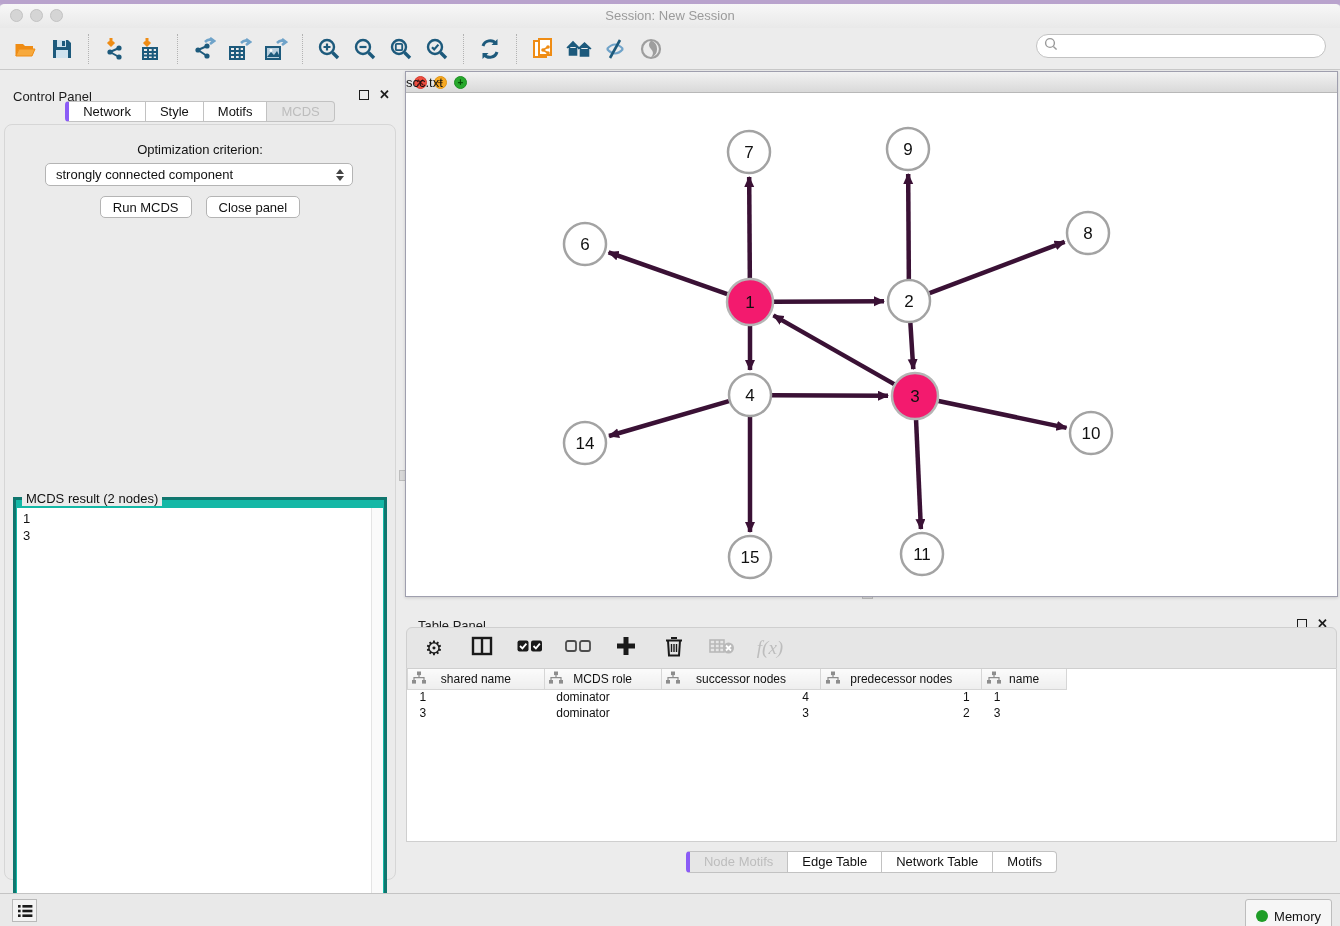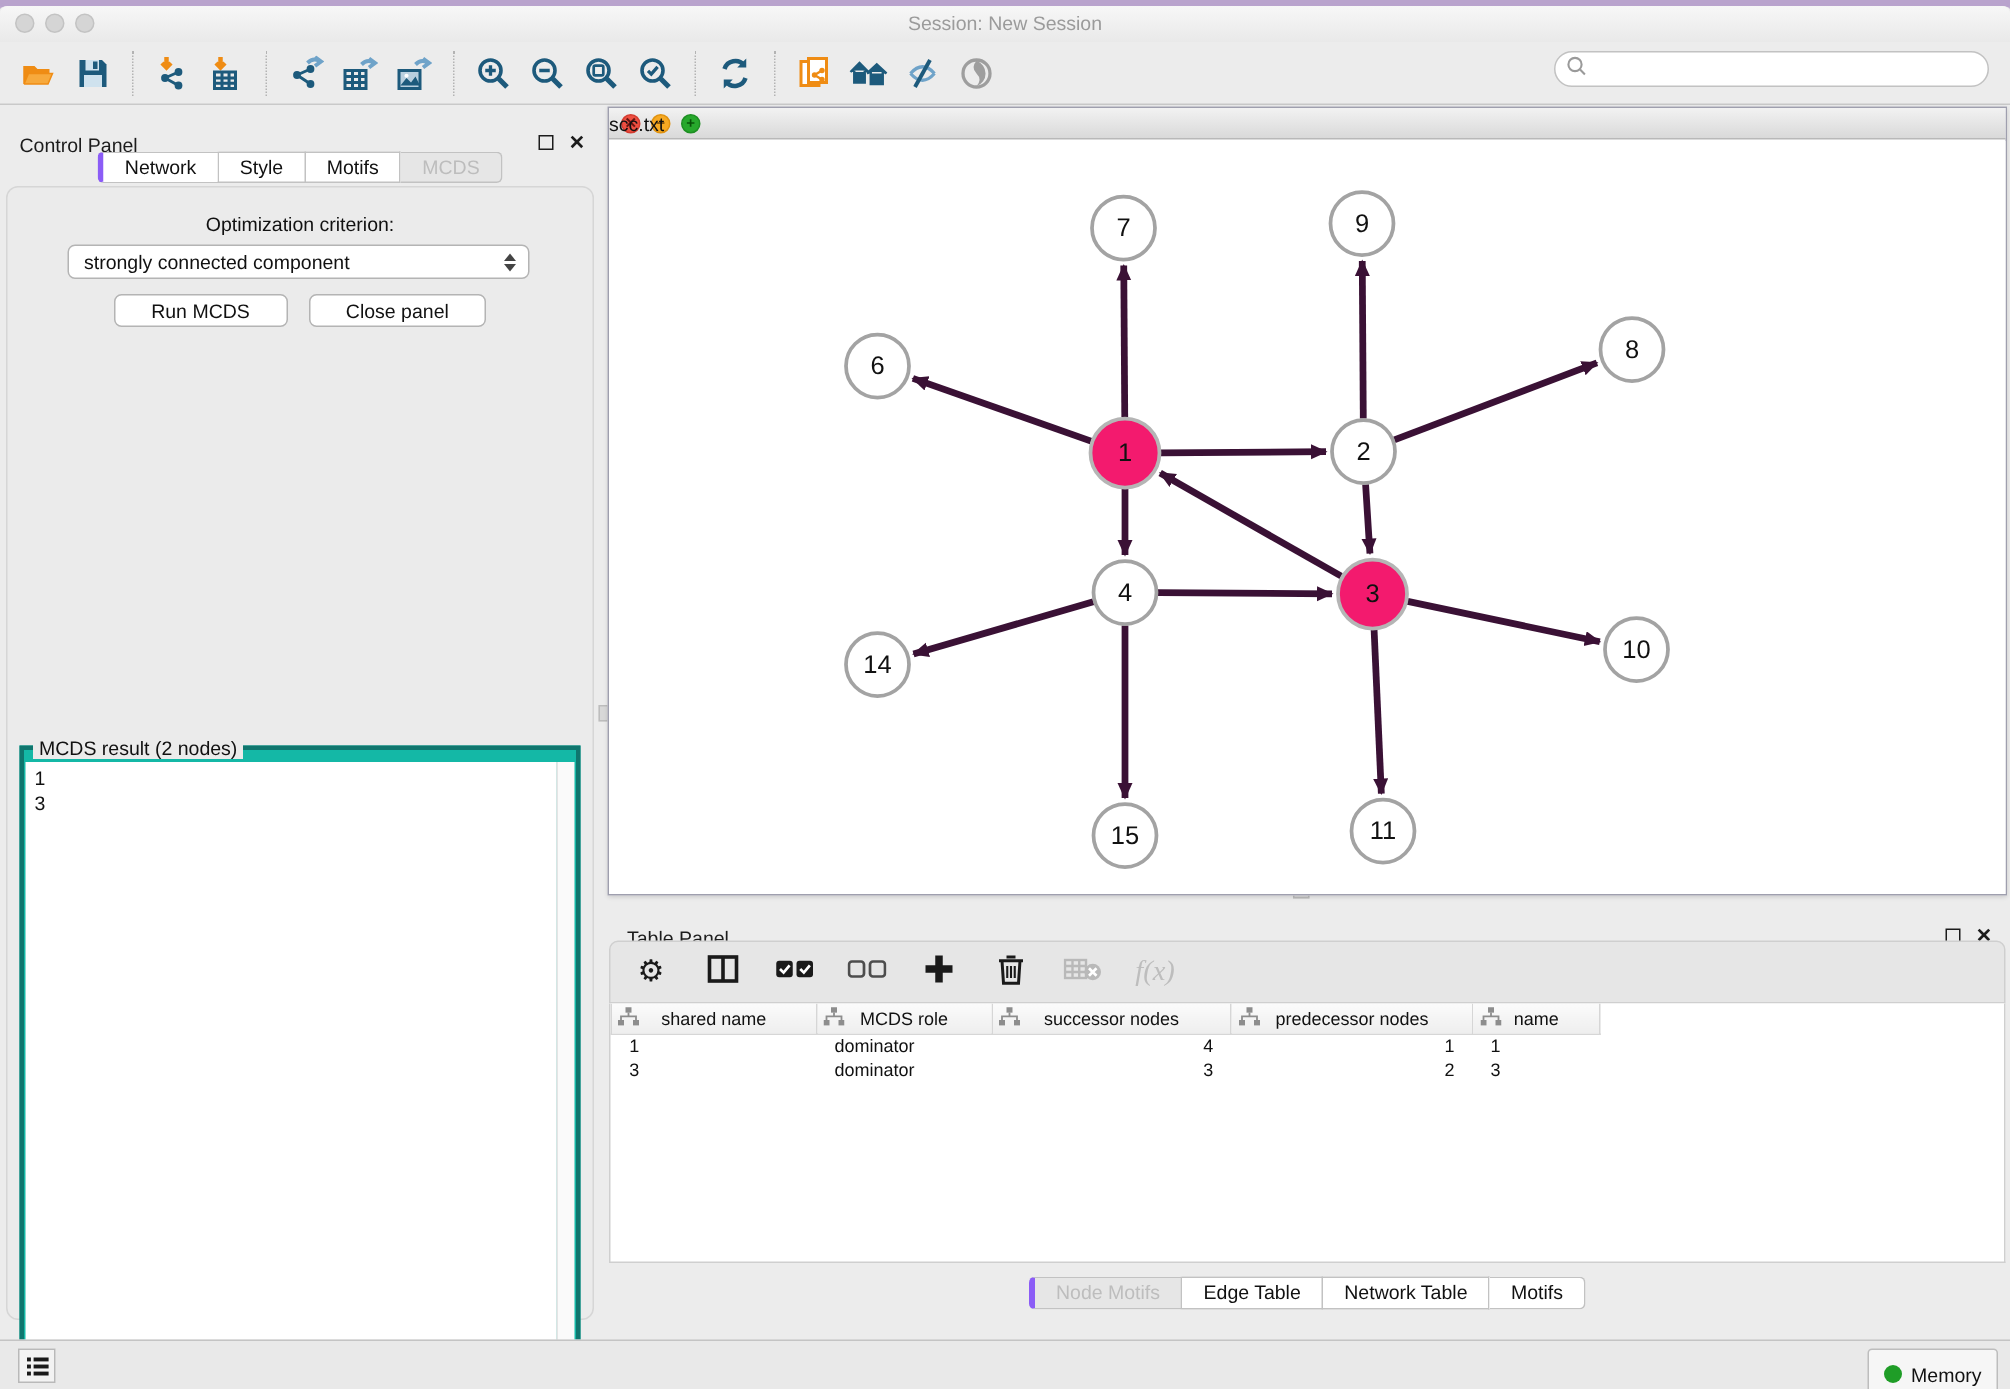--- a/index.html
+++ b/index.html
@@ -48,21 +48,21 @@
   .opt-label { position:absolute; left:0; right:0; top:17px; text-align:center; font-size:13px; color:#111; }
   .dropdown { position:absolute; left:40px; right:42px; top:38px; height:23px; background:#fff;
               border:1px solid #b4b4b4; border-radius:5px; font-size:13px; color:#111;
               display:flex; align-items:center; padding-left:10px; cursor:pointer; }
   .dd-stepper { position:absolute; right:6px; top:2px; width:13px; height:18px; display:flex;
                 flex-direction:column; align-items:center; justify-content:center; gap:2px; }
   .dd-stepper i { width:0; height:0; border-left:4px solid transparent; border-right:4px solid transparent; }
   .dd-up { border-bottom:5px solid #444; }
   .dd-down { border-top:5px solid #444; }
   .btn-row { position:absolute; left:0; right:0; top:71px; display:flex; justify-content:center; gap:14px; }
-  .mac-btn { height:22px; padding:0 24px; background:#fff; border:1px solid #b4b4b4; border-radius:5px;
+  .mac-btn { height:22px; padding:0 12px; background:#fff; border:1px solid #b4b4b4; border-radius:5px;
              font-size:13px; color:#111; font-family:"Liberation Sans", sans-serif; cursor:pointer; }
   .result-group { position:absolute; left:8px; right:8px; top:372px; height:456px;
                   border:3px solid #0f766e; background:#14b8a6; }
   .result-legend { position:absolute; left:6px; top:-9px; background:#ebebeb; padding:0 4px;
                    font-size:13px; color:#111; }
   .result-area { position:absolute; left:1px; right:13px; top:8px; bottom:1px; background:#fff;
                  font-size:13px; color:#111; padding:2px 6px; line-height:17px; overflow:hidden; }
   .result-scroll { position:absolute; right:1px; top:8px; bottom:1px; width:12px; background:#fafafa;
                    border-left:1px solid #e4e4e4; }
 

